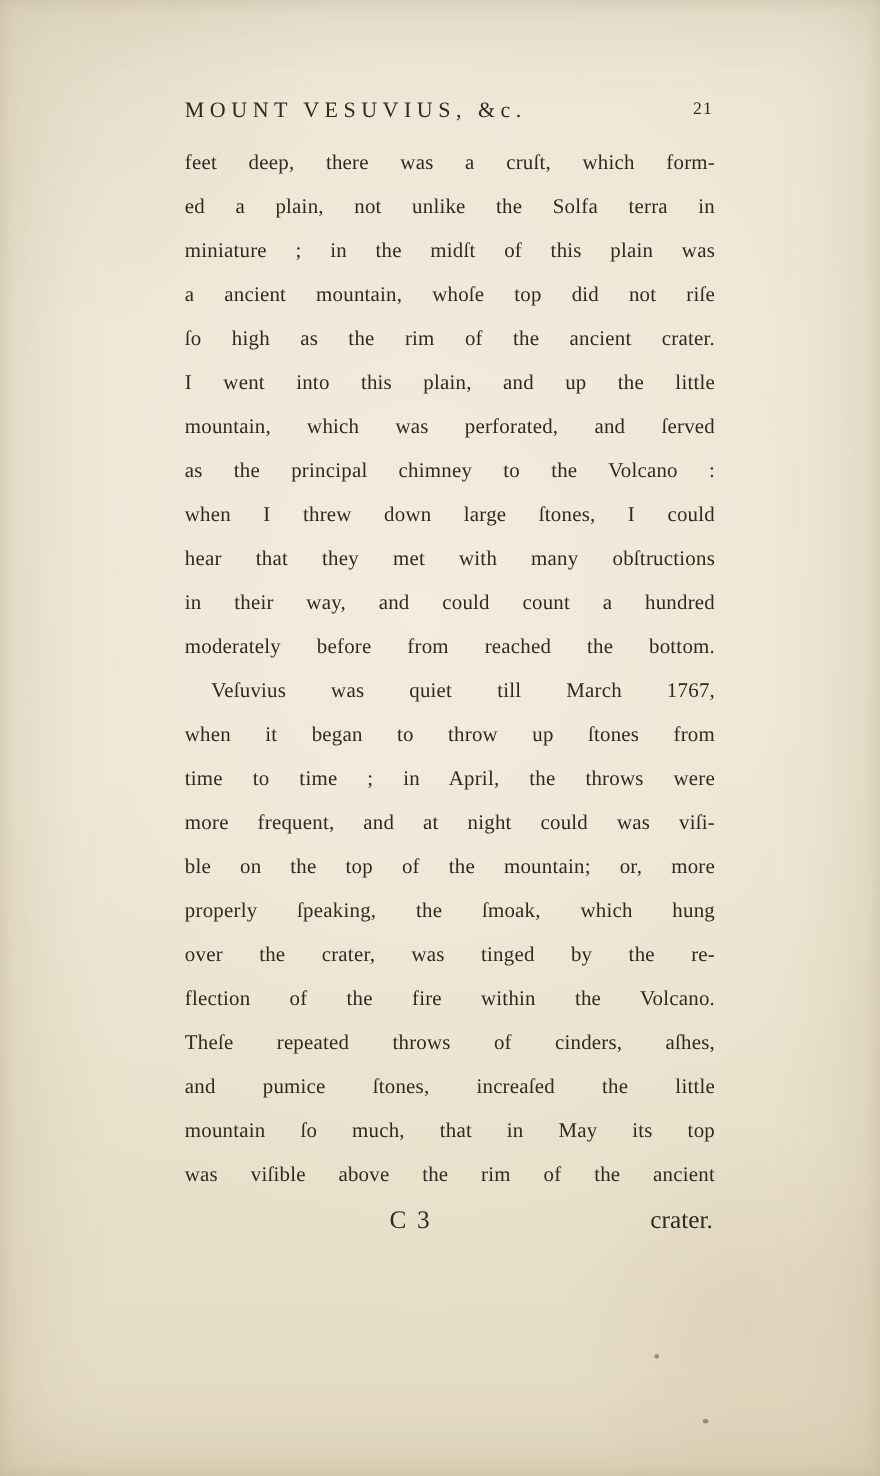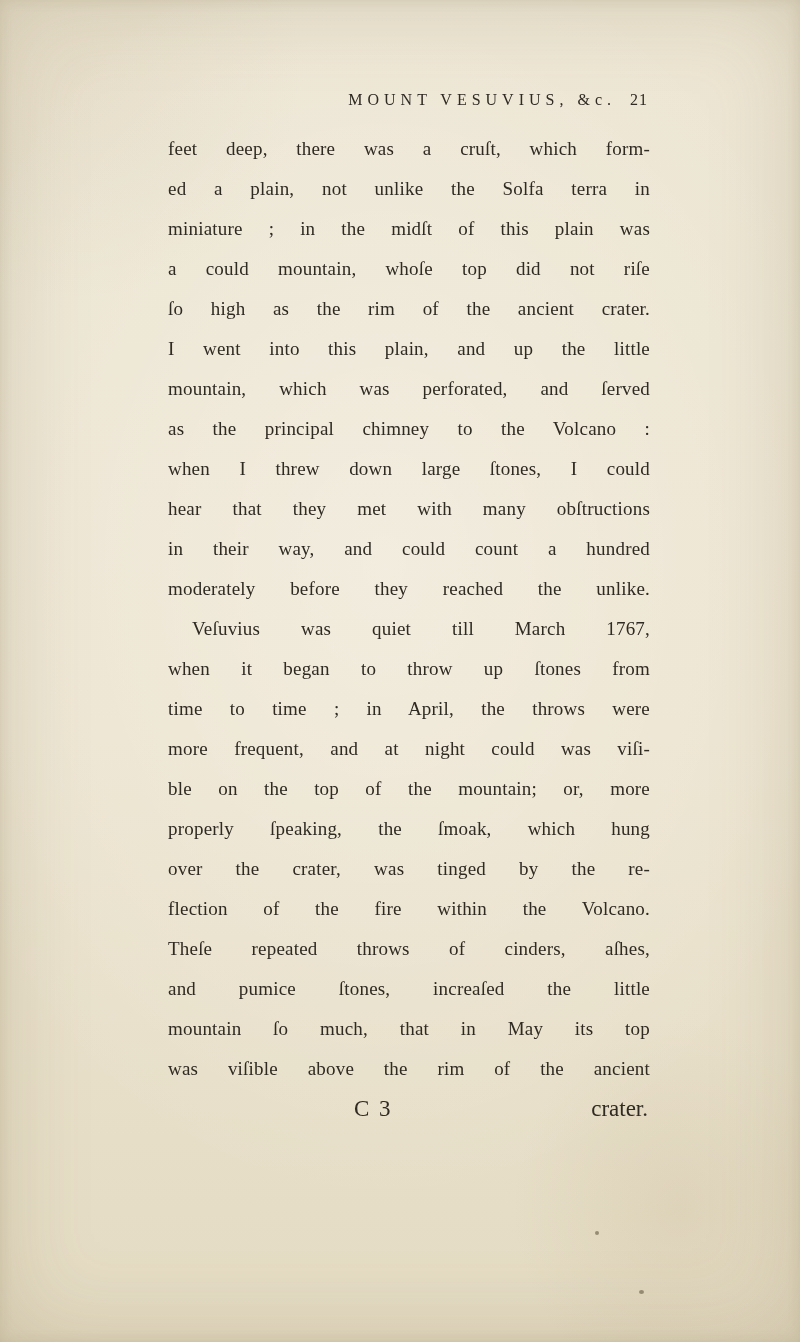--- a/index.html
+++ b/index.html
@@ -36,22 +36,22 @@
     top: 86px;
     width: 482px;
   }
   .header-row {
     position: relative;
     height: 28px;
     line-height: 28px;
   }
   .header-title {
     display: block;
-    text-align: right;
-    font-size: 16px;
+    text-align: left;
+    font-size: 20px;
     letter-spacing: 5px;
     padding-right: 34px; 
     white-space: nowrap;
   }
   .page-number {
     position: absolute;
     right: 2px;
     top: 0;
     font-size: 16px;
     letter-spacing: 1px;
@@ -106,29 +106,29 @@
 
     <div class="header-row">
       <span class="header-title">MOUNT VESUVIUS, &amp;c.</span>
       <span class="page-number">21</span>
     </div>
 
     <div class="body-lines">
         <div class="line">feet deep, there was a cruſt, which form-</div>
         <div class="line">ed a plain, not unlike the Solfa terra in</div>
         <div class="line">miniature ; in the midſt of this plain was</div>
-        <div class="line">a could mountain, whoſe top did not riſe</div>
+        <div class="line">a ancient mountain, whoſe top did not riſe</div>
         <div class="line">ſo high as the rim of the ancient crater.</div>
         <div class="line">I went into this plain, and up the little</div>
         <div class="line">mountain, which was perforated, and ſerved</div>
         <div class="line">as the principal chimney to the Volcano :</div>
         <div class="line">when I threw down large ſtones, I could</div>
         <div class="line">hear that they met with many obſtructions</div>
         <div class="line">in their way, and could count a hundred</div>
-        <div class="line">moderately before they reached the unlike.</div>
+        <div class="line">moderately before from reached the bottom.</div>
         <div class="line indent">Veſuvius was quiet till March 1767,</div>
         <div class="line">when it began to throw up ſtones from</div>
         <div class="line">time to time ; in April, the throws were</div>
         <div class="line">more frequent, and at night could was viſi-</div>
         <div class="line">ble on the top of the mountain; or, more</div>
         <div class="line">properly ſpeaking, the ſmoak, which hung</div>
         <div class="line">over the crater, was tinged by the re-</div>
         <div class="line">flection of the fire within the Volcano.</div>
         <div class="line">Theſe repeated throws of cinders, aſhes,</div>
         <div class="line">and pumice ſtones, increaſed the little</div>

